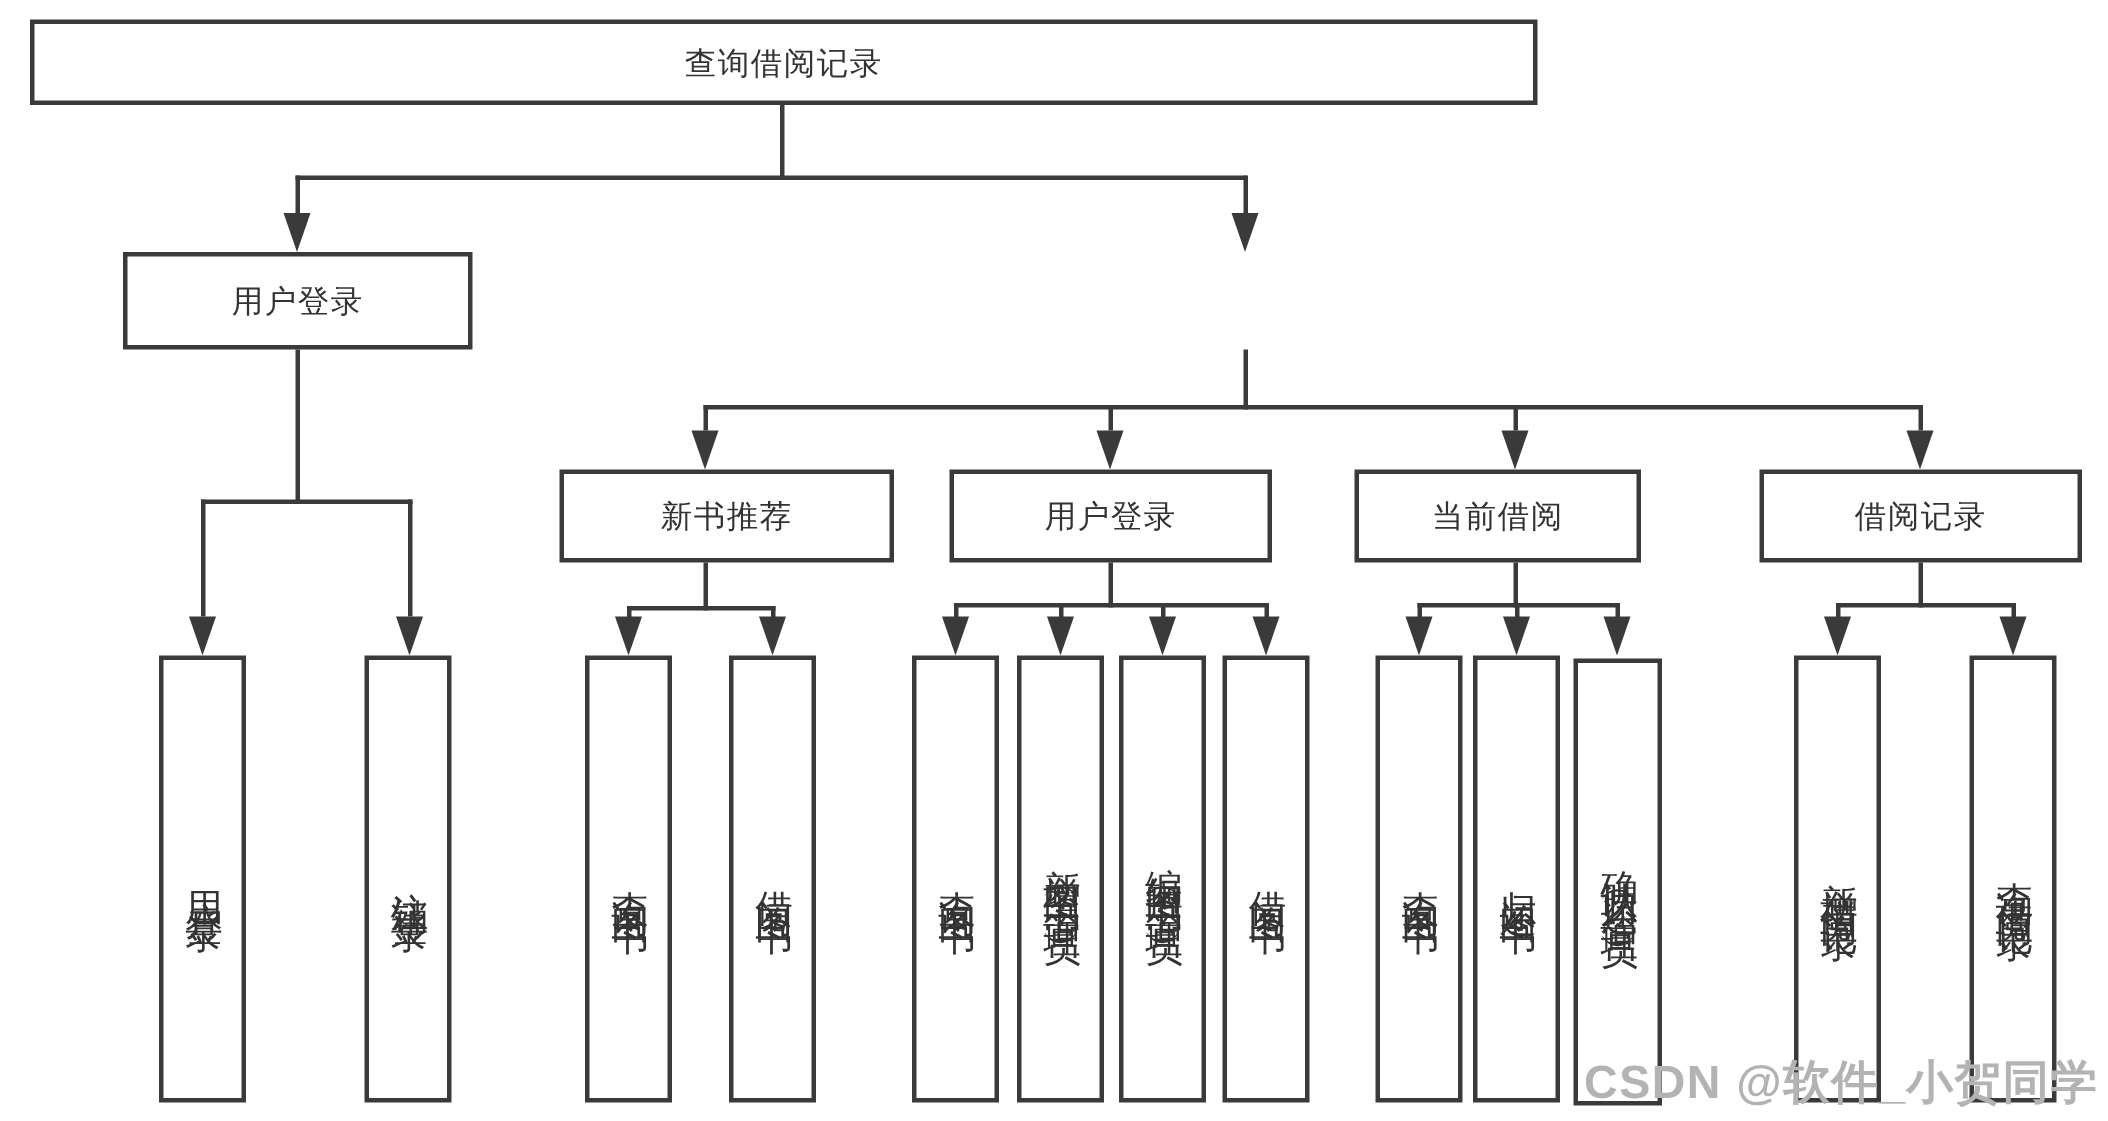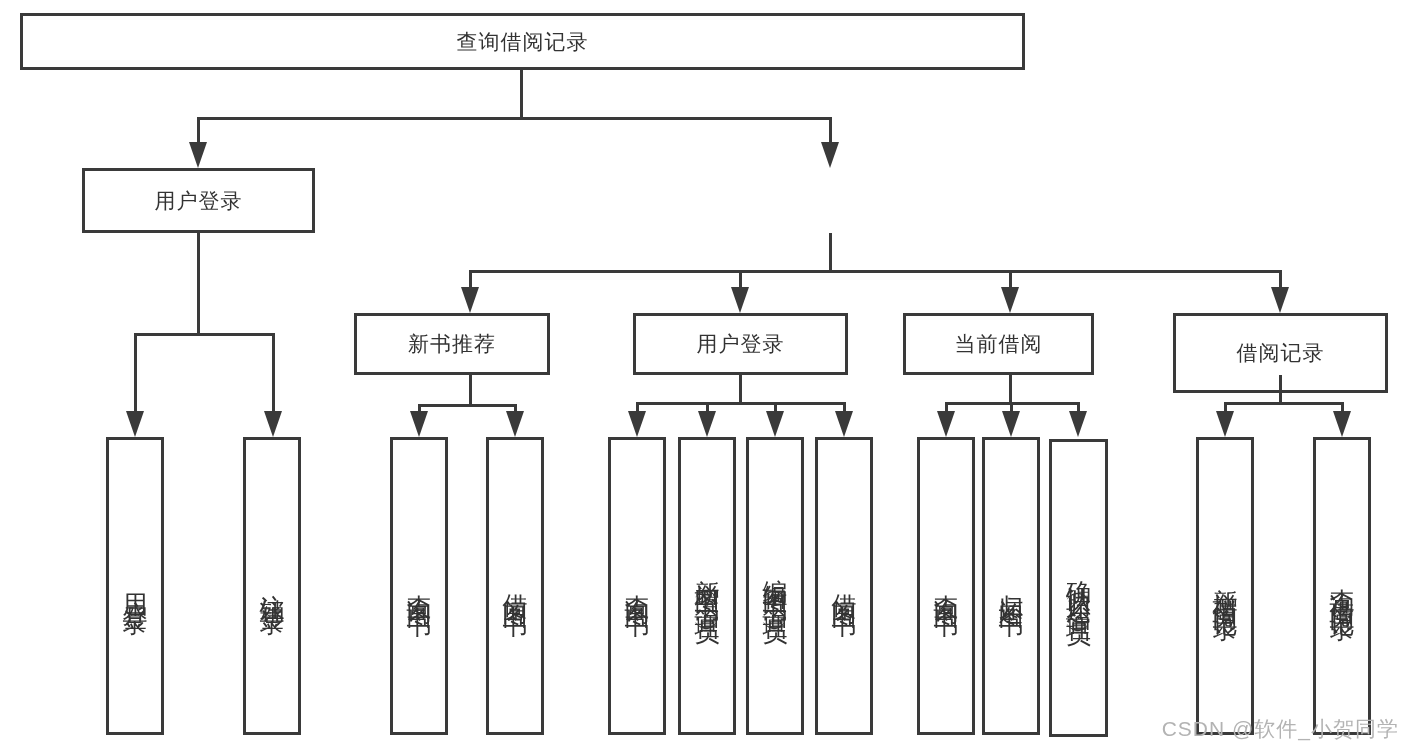--- a/index.html
+++ b/index.html
@@ -21,22 +21,22 @@
     writing-mode:vertical-rl;text-orientation:mixed;
     font-size:25px;line-height:1;letter-spacing:6px;white-space:nowrap;
   }
   .vl,.hl{position:absolute;background:var(--line);}
   .arrow{
     position:absolute;width:0;height:0;
     border-left:9px solid transparent;border-right:9px solid transparent;
     border-top:26px solid var(--line);
   }
   .watermark{
-    position:absolute;right:6px;bottom:4px;font-size:21px;color:var(--wm);
-    letter-spacing:1px;z-index:5;white-space:nowrap;
+    position:absolute;right:6px;bottom:4px;font-size:31px;color:var(--wm);
+    letter-spacing:1px;z-index:5;white-space:nowrap;font-weight:bold;
   }
 </style>
 </head>
 <body>
 
 <div id="canvas">
 
   <div class="box hbox" style="left:20px;top:13px;width:1005px;height:57px">
     <span>查询借阅记录</span>
   </div>
@@ -63,30 +63,30 @@
   <div class="hl" style="left:469px;top:270px;width:813px;height:3px"></div>
   <div class="vl" style="left:469px;top:270px;width:3px;height:17px"></div>
   <div class="arrow" style="left:461px;top:287px"></div>
   <div class="vl" style="left:739px;top:270px;width:3px;height:17px"></div>
   <div class="arrow" style="left:731px;top:287px"></div>
   <div class="vl" style="left:1009px;top:270px;width:3px;height:17px"></div>
   <div class="arrow" style="left:1001px;top:287px"></div>
   <div class="vl" style="left:1279px;top:270px;width:3px;height:17px"></div>
   <div class="arrow" style="left:1271px;top:287px"></div>
 
-  <div class="box hbox" style="left:354px;top:313px;width:196px;height:62px">
+  <div class="box hbox" style="left:373px;top:313px;width:223px;height:62px">
     <span>新书推荐</span>
   </div>
   <div class="box hbox" style="left:633px;top:313px;width:215px;height:62px">
     <span>用户登录</span>
   </div>
   <div class="box hbox" style="left:903px;top:313px;width:191px;height:62px">
     <span>当前借阅</span>
   </div>
-  <div class="box hbox" style="left:1173px;top:313px;width:215px;height:80px">
+  <div class="box hbox" style="left:1173px;top:313px;width:215px;height:62px">
     <span>借阅记录</span>
   </div>
 
   <div class="vl" style="left:469px;top:375px;width:3px;height:32px"></div>
   <div class="hl" style="left:418px;top:404px;width:99px;height:3px"></div>
   <div class="vl" style="left:418px;top:404px;width:3px;height:9px"></div>
   <div class="arrow" style="left:410px;top:411px"></div>
   <div class="vl" style="left:514px;top:404px;width:3px;height:9px"></div>
   <div class="arrow" style="left:506px;top:411px"></div>
 

